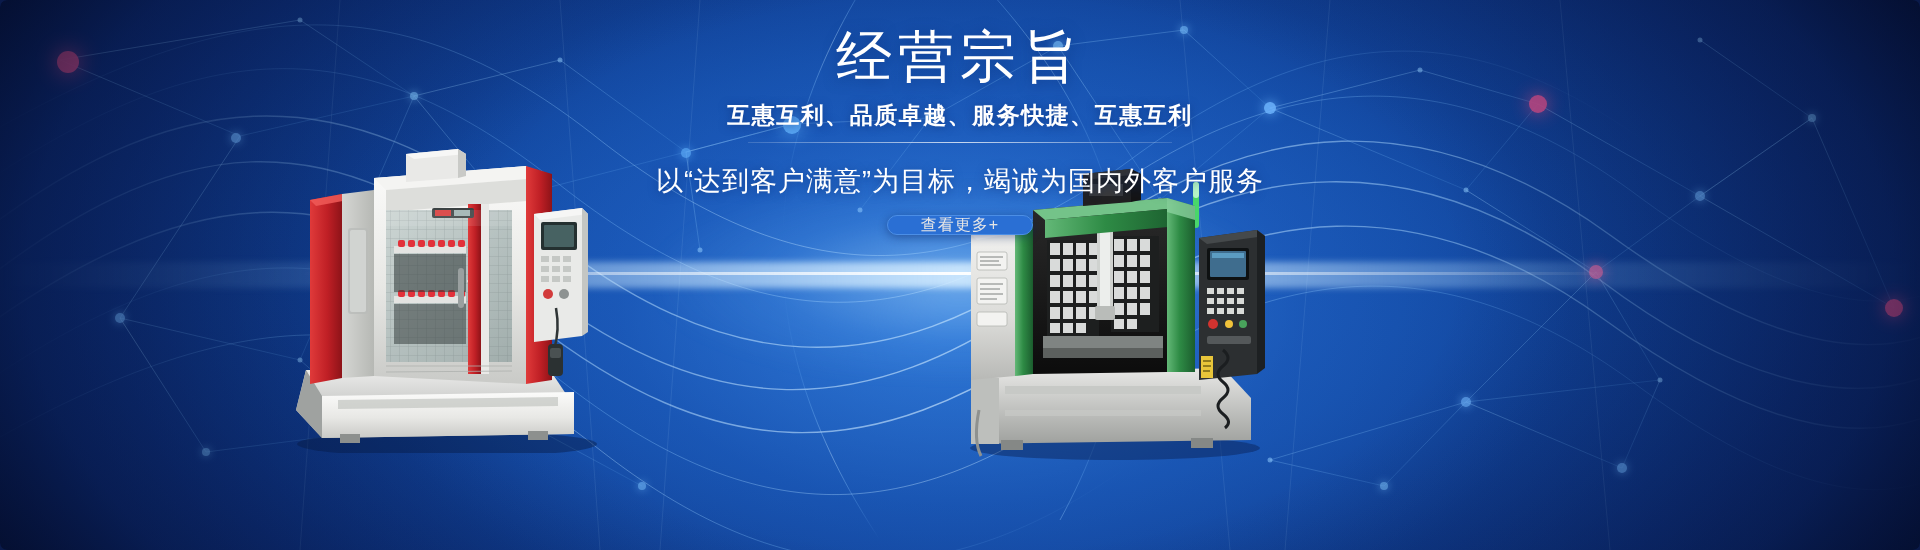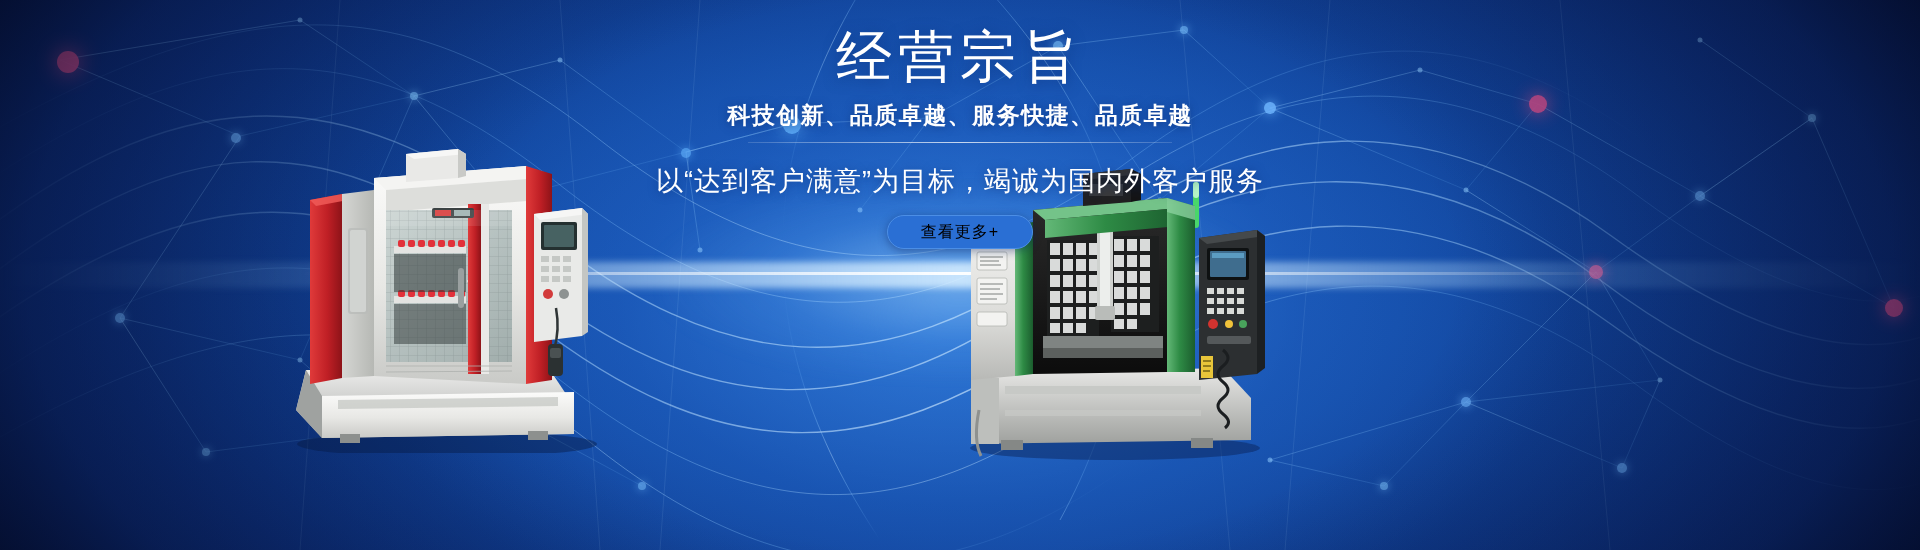--- a/index.html
+++ b/index.html
@@ -7,20 +7,21 @@
   body { font-family:"Liberation Sans","DejaVu Sans",sans-serif; }
 
   #banner {
     position:relative;
     width:1920px; height:550px;
     overflow:hidden;
     background:
       radial-gradient(ellipse 900px 520px at 50% 56%, rgba(70,150,240,0.55) 0%, rgba(40,105,205,0.30) 38%, rgba(16,50,140,0.05) 68%, rgba(0,0,0,0) 100%),
       radial-gradient(ellipse 1400px 700px at 50% 50%, #1b5fc4 0%, #134da8 32%, #0d3280 62%, #08205c 85%, #06163f 100%),
       linear-gradient(180deg,#0a2a70 0%, #0e3a90 45%, #08205c 100%);
+    border-radius: 7px;
   }
 
   
   .vignette {
     position:absolute; inset:0;
     background:
       radial-gradient(ellipse 1100px 620px at 50% 50%, rgba(0,0,0,0) 45%, rgba(4,10,40,0.45) 85%, rgba(3,8,32,0.80) 100%);
     pointer-events:none;
   }
 
@@ -83,25 +84,25 @@
     font-size:27px;
     line-height:34px;
     color:#ffffff;
     letter-spacing:1px;
     font-weight:400;
     text-shadow:0 1px 10px rgba(10,40,110,0.6);
   }
   .btn-wrap { margin-top:17px; display:flex; justify-content:center; }
   .more-btn {
     display:inline-flex; align-items:center; justify-content:center;
-    width:146px; height:34px;
+    width:146px; height:20px;
     border-radius:17px;
     background:#2a6fd4;
     border:1px solid #4b8ee6;
-    color:#000000;
+    color:#e5e5e5;
     font-size:16px;
     letter-spacing:1px;
     cursor:pointer;
     box-shadow:0 2px 10px rgba(8,30,90,0.45);
   }
 
   
   .machine { position:absolute; z-index:35; }
 
   
@@ -509,21 +510,21 @@
     <rect x="246" y="196" width="12" height="22" fill="#e8c53a"></rect>
     <g stroke="#3a3300" stroke-width="1">
       <line x1="248" y1="201" x2="256" y2="201"></line>
         <line x1="248" y1="206" x2="256" y2="206"></line>
       <line x1="248" y1="211" x2="255" y2="211"></line>
     </g>
   </svg>
 
   <div class="content">
     <div class="title">经营宗旨</div>
-    <div class="subtitle">科技创新、品质卓越、服务快捷、品质卓越</div>
+    <div class="subtitle">互惠互利、品质卓越、服务快捷、互惠互利</div>
     <div class="rule-wrap">
       <div class="rule"></div>
     </div>
     <div class="tagline">以“达到客户满意”为目标，竭诚为国内外客户服务</div>
     <div class="btn-wrap">
       <button class="more-btn">查看更多+</button>
     </div>
   </div>
 
 </div>

